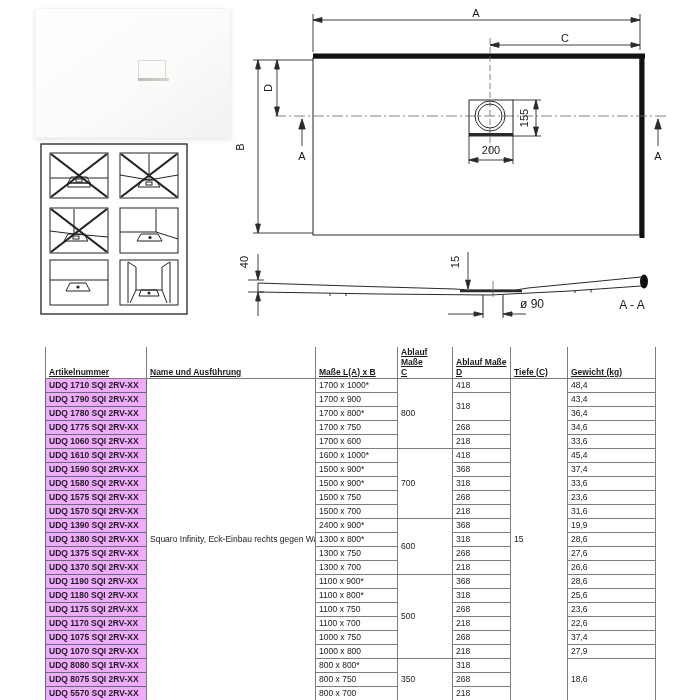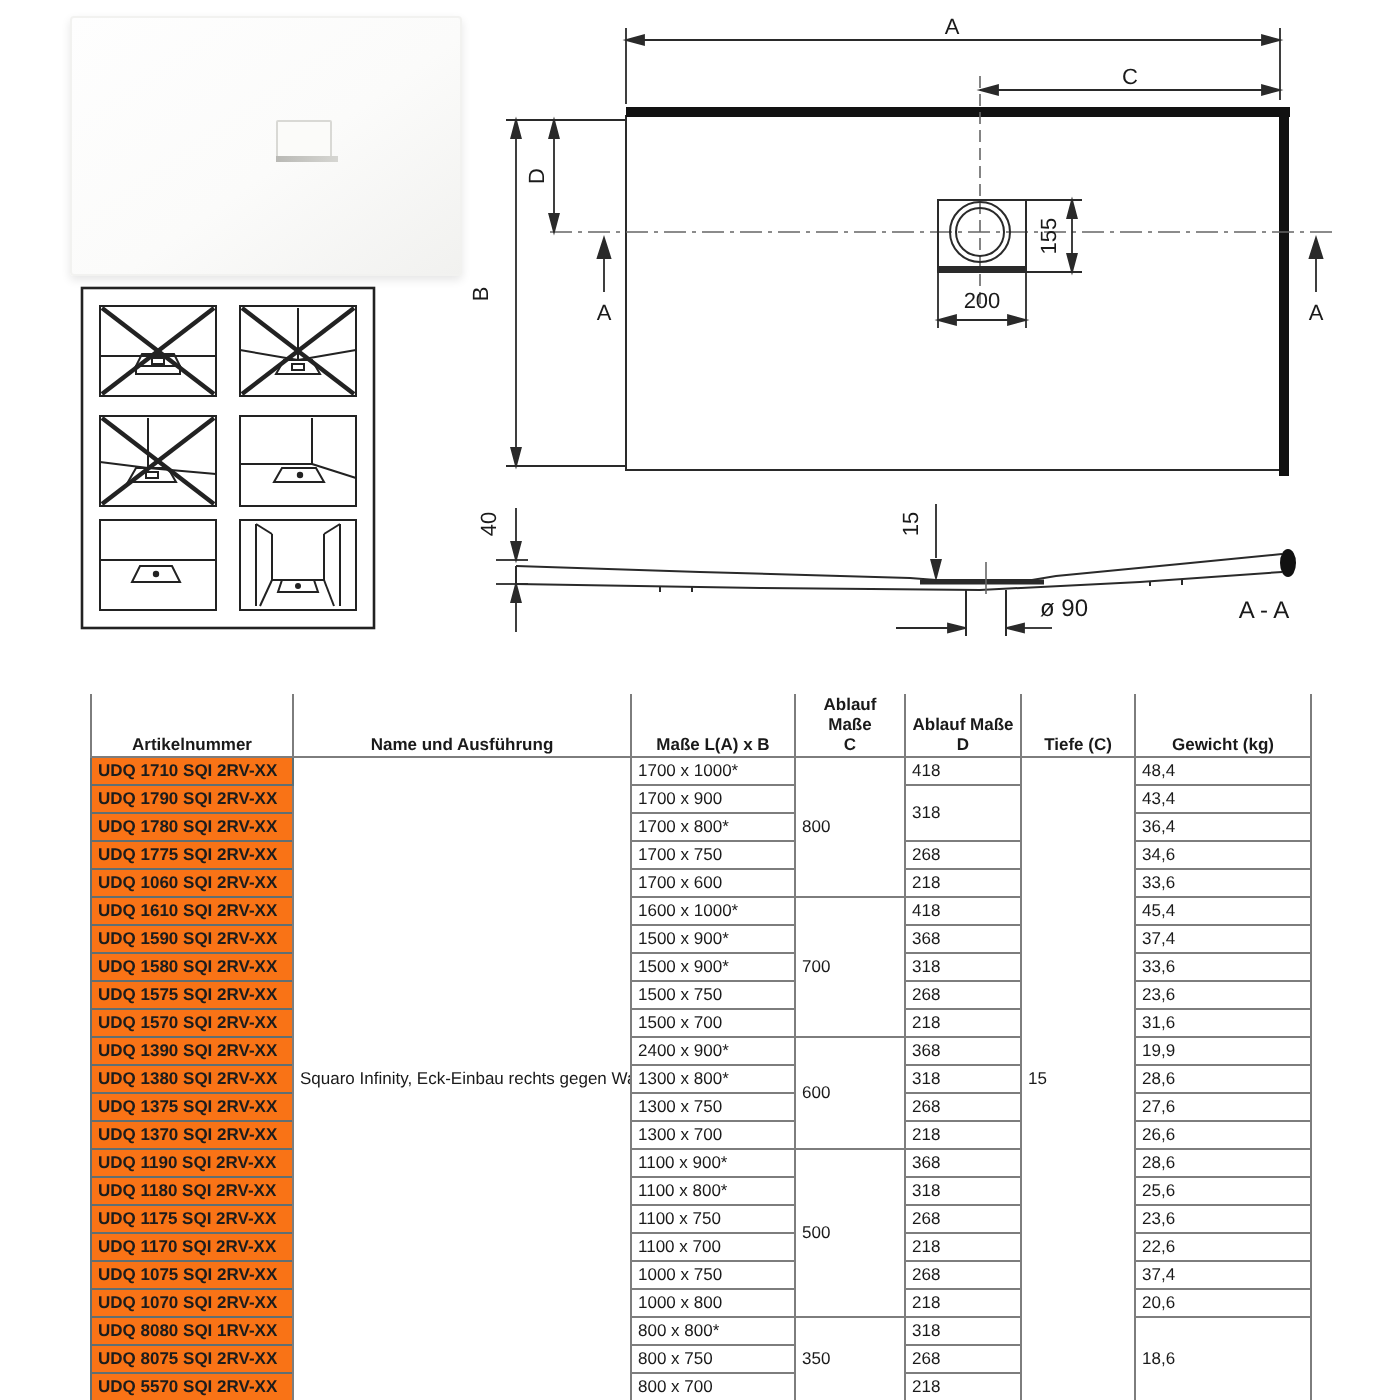--- a/index.html
+++ b/index.html
@@ -18,25 +18,25 @@
   
   #diagram-grid{left:40px;top:143px;}
 
   
   #tech-drawing{left:230px;top:0px;}
   #tech-drawing text{font-family:"Liberation Sans",sans-serif;fill:#1a1a1a;}
 
   
   #spec-table-wrap{left:45px;top:347px;width:610px;}
   table.spec{border-collapse:collapse;table-layout:fixed;width:610px;font-size:8.5px;line-height:1.15;}
-  table.spec th{border:1px solid #7d7d7d;border-top:none;font-weight:bold;text-align:center;
-    vertical-align:bottom;padding:1px 3px;white-space:pre-line;height:17px;}
+  table.spec th{border:1px solid #7d7d7d;border-top:none;font-weight:bold;text-align:left;
+    vertical-align:bottom;padding:1px 3px;white-space:pre-line;height:17px;text-decoration:underline;}
   table.spec td{border:1px solid #7d7d7d;padding:0 3px;height:13px;vertical-align:middle;
     white-space:nowrap;overflow:hidden;}
-  table.spec td.col-artikel{background:#f97316;font-weight:bold;color:#1c1c1c;border-color:#5f6f73;}
+  table.spec td.col-artikel{background:#f0abfc;font-weight:bold;color:#1c1c1c;border-color:#5f6f73;}
   table.spec td.col-name{vertical-align:middle;}
 </style>
 </head>
 <body>
 
 <div class="abs" id="product-photo">
   <div class="drain"></div>
   <div class="drain-strip"></div>
 </div>
 
@@ -367,21 +367,21 @@
         <tr>
           <td class="col-artikel">UDQ 1075 SQI 2RV-XX</td>
           <td class="col-masse">1000 x 750</td>
           <td class="col-d">268</td>
           <td class="col-gewicht">37,4</td>
         </tr>
         <tr>
           <td class="col-artikel">UDQ 1070 SQI 2RV-XX</td>
           <td class="col-masse">1000 x 800</td>
           <td class="col-d">218</td>
-          <td class="col-gewicht">20,6</td>
+          <td class="col-gewicht">27,9</td>
         </tr>
         <tr>
           <td class="col-artikel">UDQ 8080 SQI 1RV-XX</td>
           <td class="col-masse">800 x 800*</td>
           <td rowspan="3" class="col-c">350</td>
           <td class="col-d">318</td>
           <td rowspan="3" class="col-gewicht">18,6</td>
         </tr>
         <tr>
           <td class="col-artikel">UDQ 8075 SQI 2RV-XX</td>

